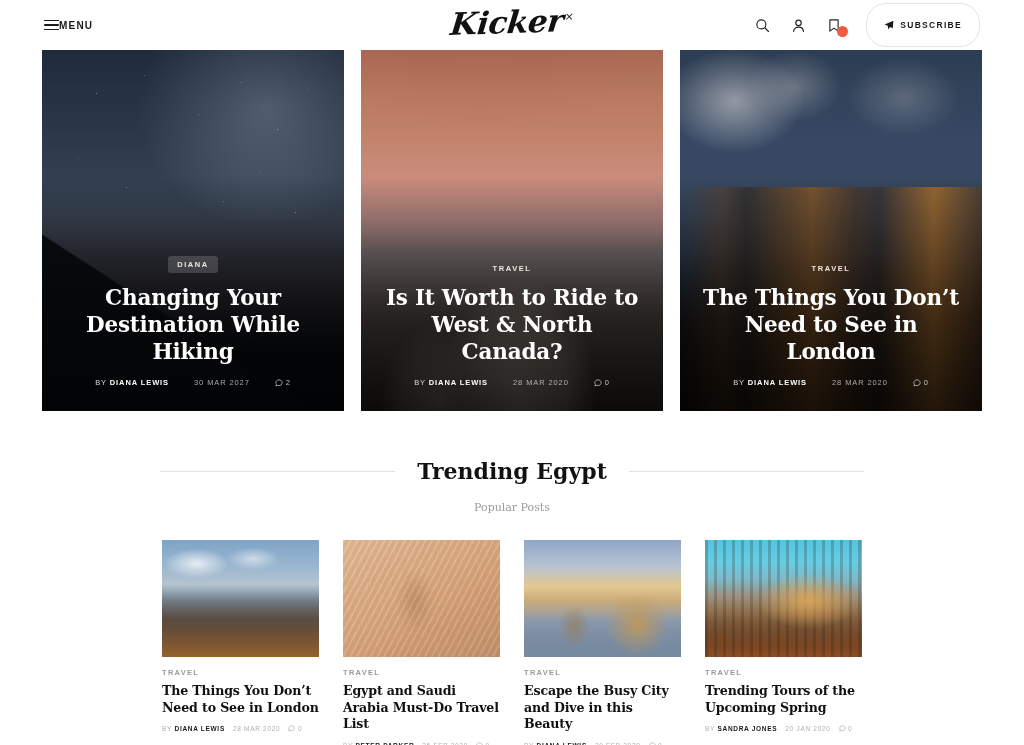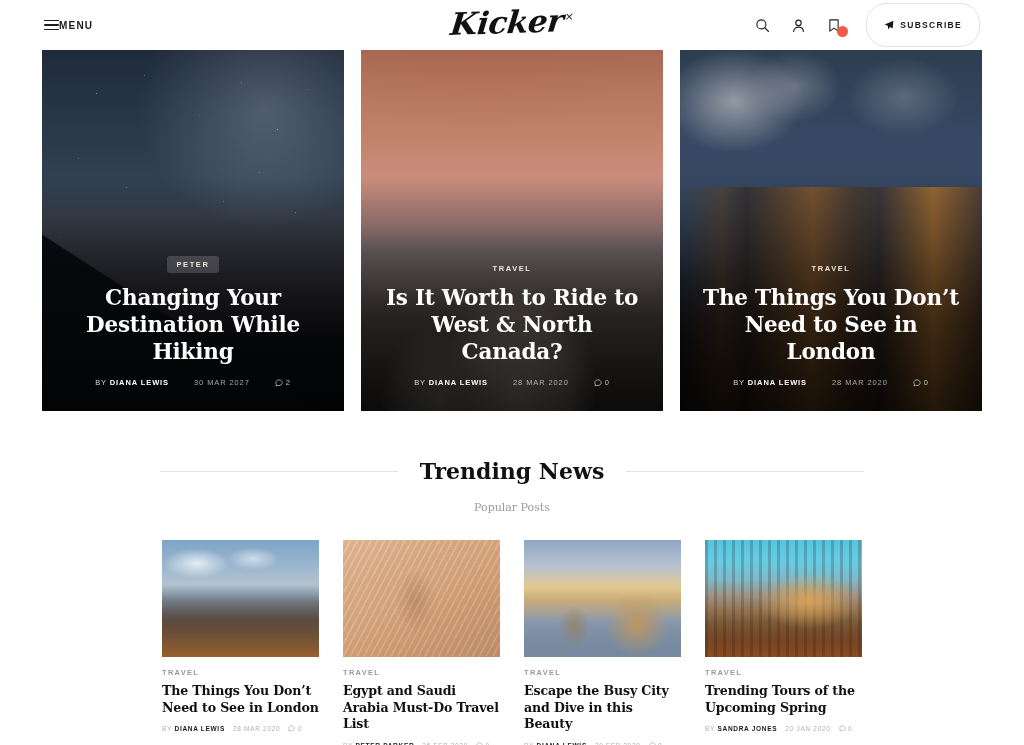--- a/index.html
+++ b/index.html
@@ -322,21 +322,21 @@
 
   </div>
 </div>
 
 <div class="hero">
 
   <div class="hero-card">
     <div class="hero-img img-stars"></div>
     <div class="hero-shade"></div>
     <div class="hero-body">
-      <span class="cat pill">PETER</span>
+      <span class="cat pill">DIANA</span>
       <div class="hero-title">Changing Your Destination While Hiking</div>
       <div class="meta">
         <span><span class="by">BY</span> <span class="author">DIANA LEWIS</span></span>
         <span class="date">30 MAR 2027</span>
         <span class="comments">
           <svg width="8" height="8" viewBox="0 0 14 14" fill="none" stroke="currentColor" stroke-width="1.4">
               <path d="M12.5 6.5c0 2.8-2.5 5-5.5 5-.8 0-1.6-.15-2.3-.42L1.5 12l1-2.6A4.7 4.7 0 011.5 6.5c0-2.8 2.5-5 5.5-5s5.5 2.2 5.5 5z" stroke-linejoin="round"></path>
             </svg>
           <span>2</span>
         </span>
@@ -381,21 +381,21 @@
       </div>
     </div>
   </div>
 
 </div>
 
 <div class="trending">
 
   <div class="section-head">
     <div class="rule"></div>
-    <div class="section-title">Trending News</div>
+    <div class="section-title">Trending Egypt</div>
     <div class="rule"></div>
   </div>
   <div class="section-sub">Popular Posts</div>
 
   <div class="posts">
 
     <div class="post">
       <div class="thumb">
           <div class="t-london"></div>
         </div>

